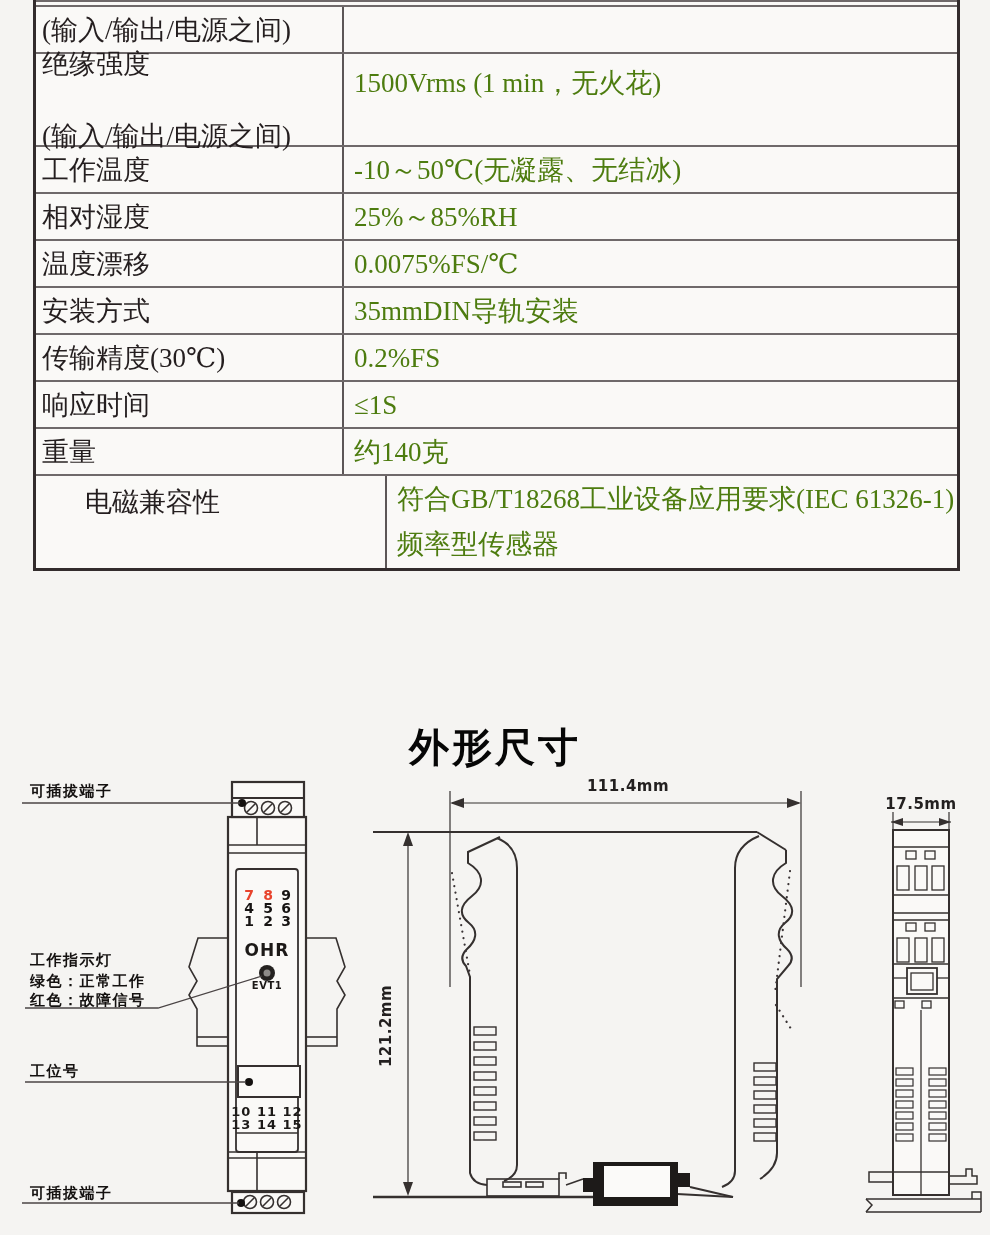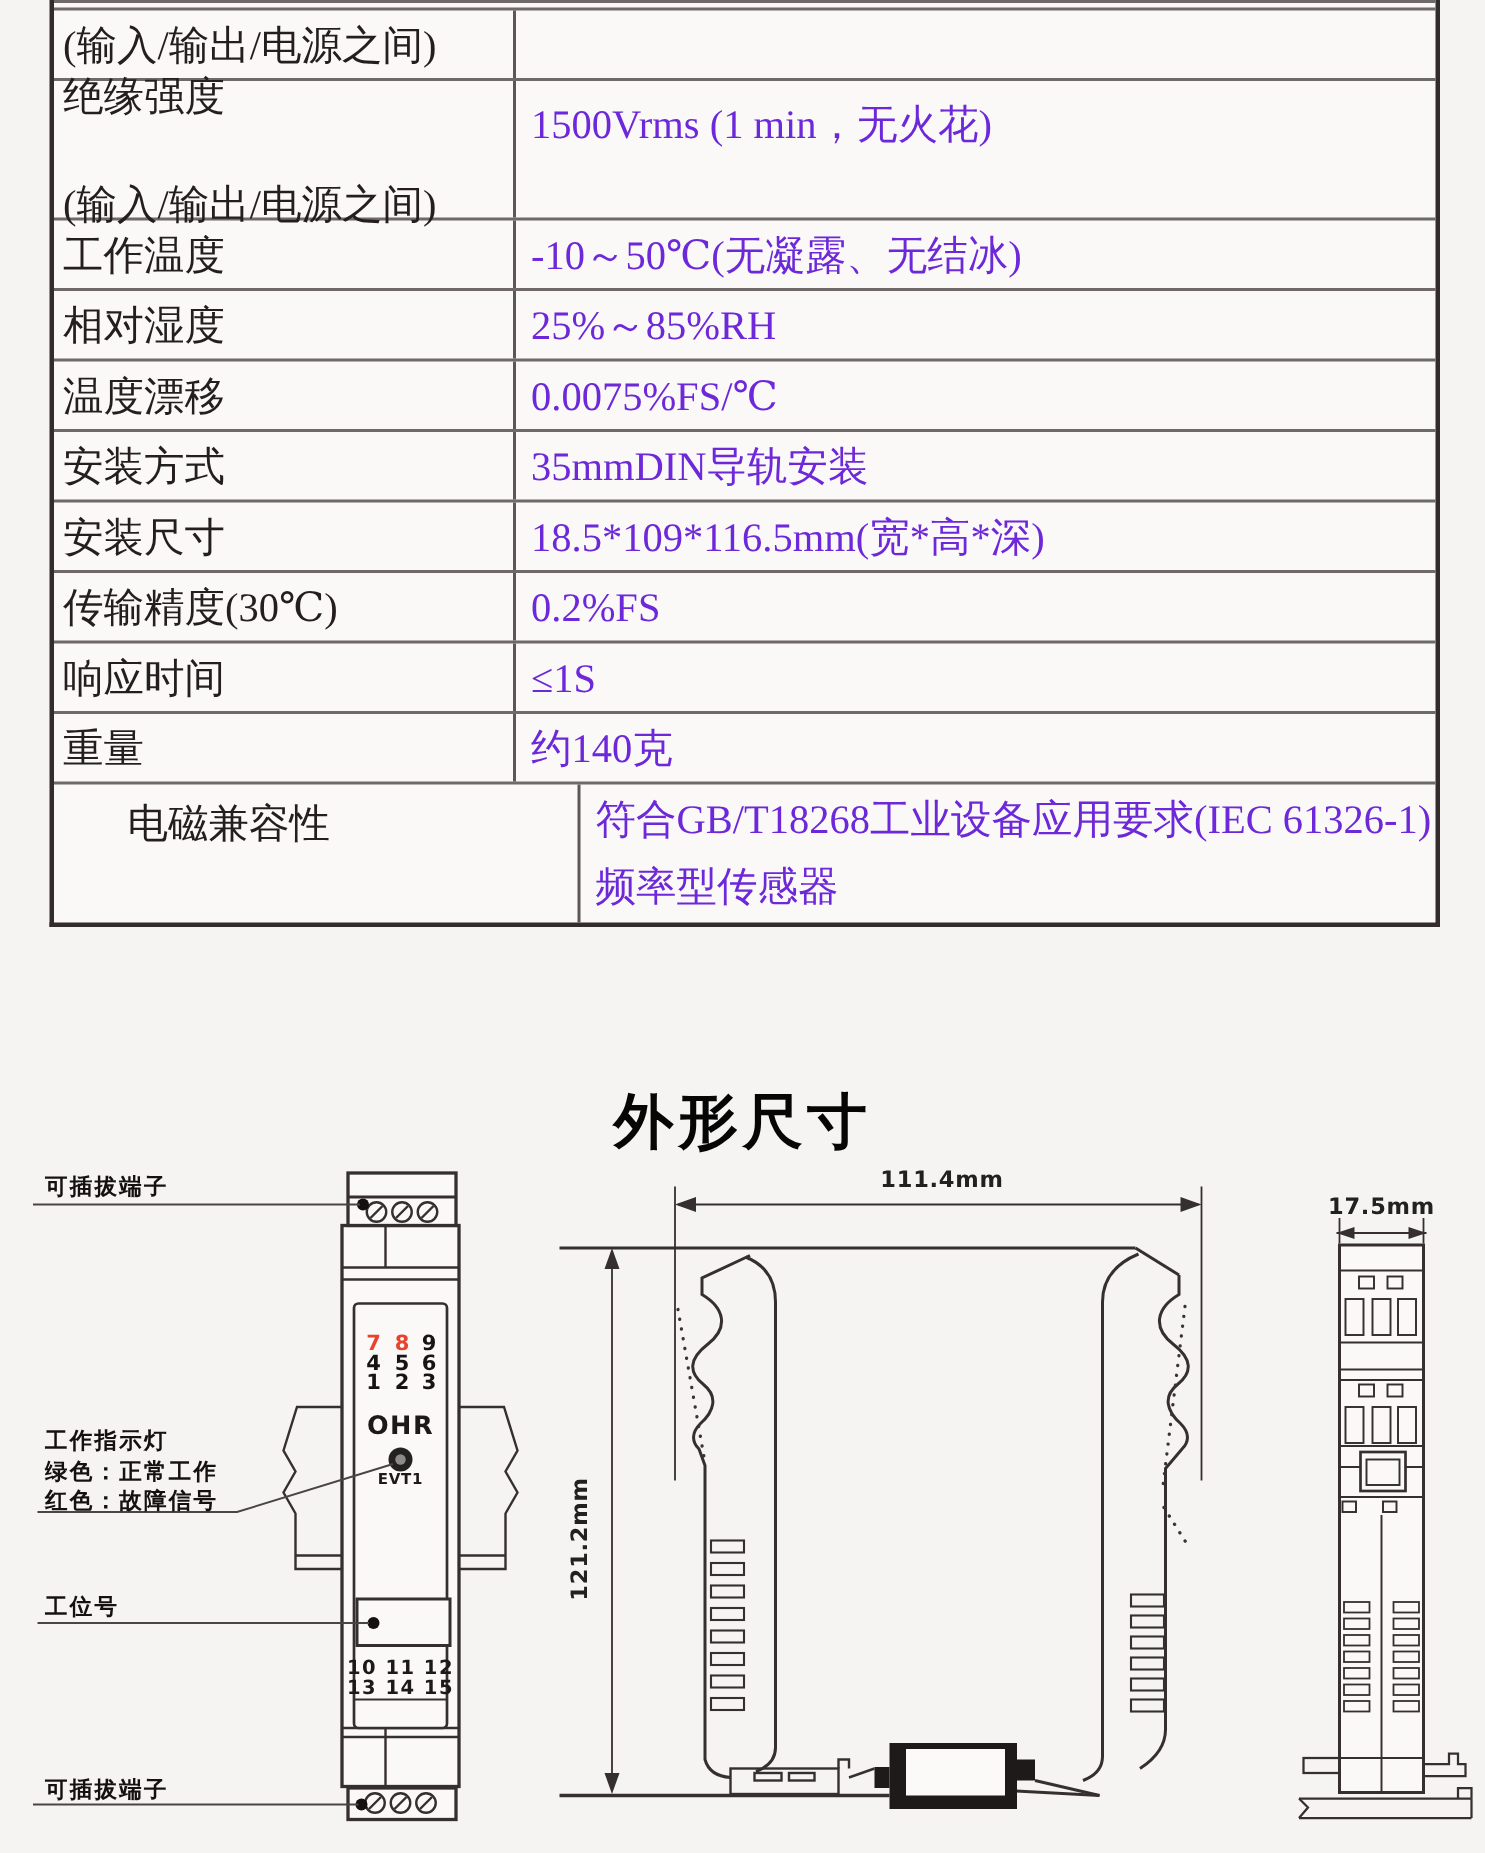--- a/index.html
+++ b/index.html
@@ -21,21 +21,21 @@
   .t-tall { height:93px; }
   .t-last { height:94px;padding-left:43px; }
   .t-lab {
     width:308px; box-sizing:border-box; border-right:2px solid #5c5657;
     padding-left:6px; display:flex; flex-direction:column; justify-content:center;
     font-size:27px; line-height:40px; color:#241e1f; white-space:nowrap;
   }
   .t-val {
     flex:1; box-sizing:border-box; padding-left:10px; display:flex;
     flex-direction:column; justify-content:center;
-    font-size:27px; line-height:42px; color:#6d28d9; white-space:nowrap;
+    font-size:27px; line-height:42px; color:#4d7c0f; white-space:nowrap;
   }
   .t-tall .t-lab { line-height:44px;gap:28px; }
   .t-tall .t-val { justify-content:flex-start; padding-top:8px; }
   .t-last .t-lab { justify-content:flex-start; padding-top:6px; }
   .t-last .t-val { line-height:45px; }
 
   
   .section-heading {
     position:absolute; left:0; top:684px; width:990px; text-align:center;
     font-family:"DejaVu Sans","Liberation Sans",sans-serif;
@@ -116,28 +116,20 @@
       <div class="t-val">
           <span>0.0075%FS/℃</span>
         </div>
     </div>
     <div class="t-row t-h">
       <div class="t-lab">
           <span>安装方式</span>
         </div>
       <div class="t-val">
           <span>35mmDIN导轨安装</span>
-        </div>
-    </div>
-    <div class="t-row t-h">
-      <div class="t-lab">
-          <span>安装尺寸</span>
-        </div>
-      <div class="t-val">
-          <span>18.5*109*116.5mm(宽*高*深)</span>
         </div>
     </div>
     <div class="t-row t-h">
       <div class="t-lab">
           <span>传输精度(30℃)</span>
         </div>
       <div class="t-val">
           <span>0.2%FS</span>
         </div>
     </div>

